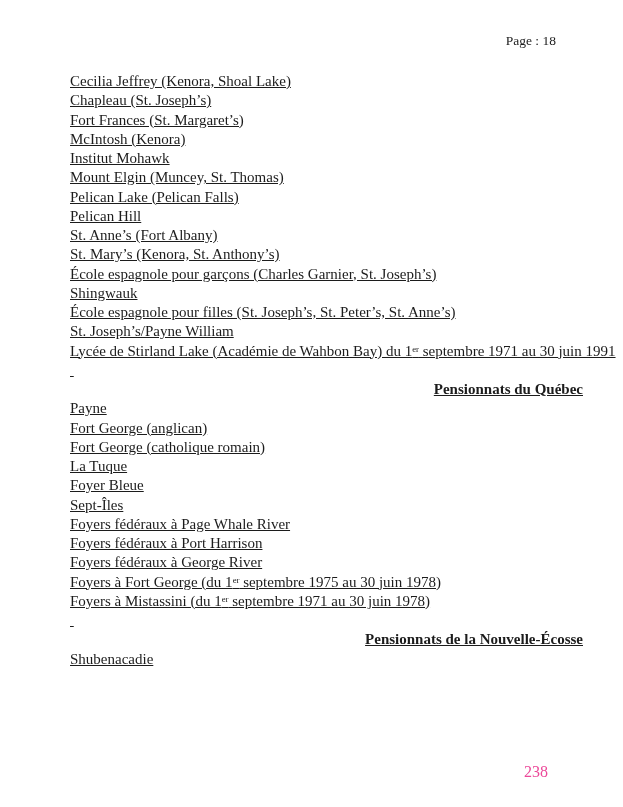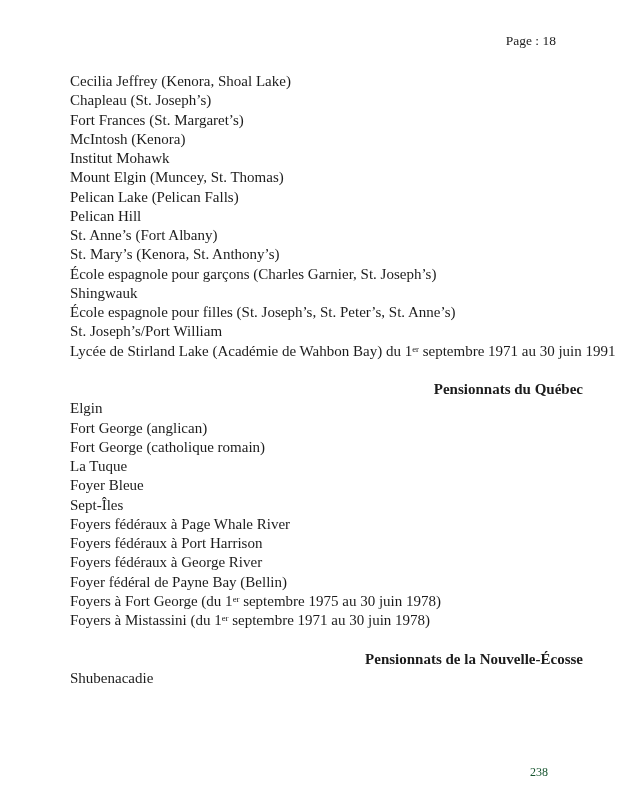--- a/index.html
+++ b/index.html
@@ -28,39 +28,40 @@
     position: absolute;
     left: 70px;
     top: 72px;
     right: 40px;
     font-size: 15px;
     line-height: 19.25px;
   }
   .line {
     height: 19.25px;
     white-space: nowrap;
+    text-decoration: underline;
   }
   .line.heading {
     font-weight: bold;
     text-align: right;
   }
   .line sup {
     font-size: 0.58em;
     line-height: 0;
     vertical-align: baseline;
     position: relative;
     top: -0.45em;
   }
   .page-footer {
     position: absolute;
     top: 765px;
     right: 75px;
-    font-size: 12px;
+    font-size: 16px;
     line-height: 14px;
-    color: #14532d;
+    color: #ec4899;
   }
 </style>
 </head>
 <body>
 
 <div class="page">
   <div class="page-header">Page : 18</div>
 
   <div class="doc-body">
       <div class="line">Cecilia Jeffrey (Kenora, Shoal Lake)</div>
@@ -69,34 +70,33 @@
       <div class="line">McIntosh (Kenora)</div>
       <div class="line">Institut Mohawk</div>
       <div class="line">Mount Elgin (Muncey, St. Thomas)</div>
       <div class="line">Pelican Lake (Pelican Falls)</div>
       <div class="line">Pelican Hill</div>
       <div class="line">St. Anne’s (Fort Albany)</div>
       <div class="line">St. Mary’s (Kenora, St. Anthony’s)</div>
       <div class="line">École espagnole pour garçons (Charles Garnier, St. Joseph’s)</div>
       <div class="line">Shingwauk</div>
       <div class="line">École espagnole pour filles (St. Joseph’s, St. Peter’s, St. Anne’s)</div>
-      <div class="line">St. Joseph’s/Port William</div>
+      <div class="line">St. Joseph’s/Payne William</div>
       <div class="line">Lycée de Stirland Lake (Académie de Wahbon Bay) du 1<sup>er</sup> septembre 1971 au 30 juin 1991</div>
       <div class="line spacer">&nbsp;</div>
       <div class="line heading">Pensionnats du Québec</div>
-      <div class="line">Elgin</div>
+      <div class="line">Payne</div>
       <div class="line">Fort George (anglican)</div>
       <div class="line">Fort George (catholique romain)</div>
       <div class="line">La Tuque</div>
       <div class="line">Foyer Bleue</div>
       <div class="line">Sept-Îles</div>
       <div class="line">Foyers fédéraux à Page Whale River</div>
       <div class="line">Foyers fédéraux à Port Harrison</div>
       <div class="line">Foyers fédéraux à George River</div>
-      <div class="line">Foyer fédéral de Payne Bay (Bellin)</div>
       <div class="line">Foyers à Fort George (du 1<sup>er</sup> septembre 1975 au 30 juin 1978)</div>
       <div class="line">Foyers à Mistassini (du 1<sup>er</sup> septembre 1971 au 30 juin 1978)</div>
       <div class="line spacer">&nbsp;</div>
       <div class="line heading">Pensionnats de la Nouvelle-Écosse</div>
       <div class="line">Shubenacadie</div>
     </div>
 
   <div class="page-footer">238</div>
 </div>
 

